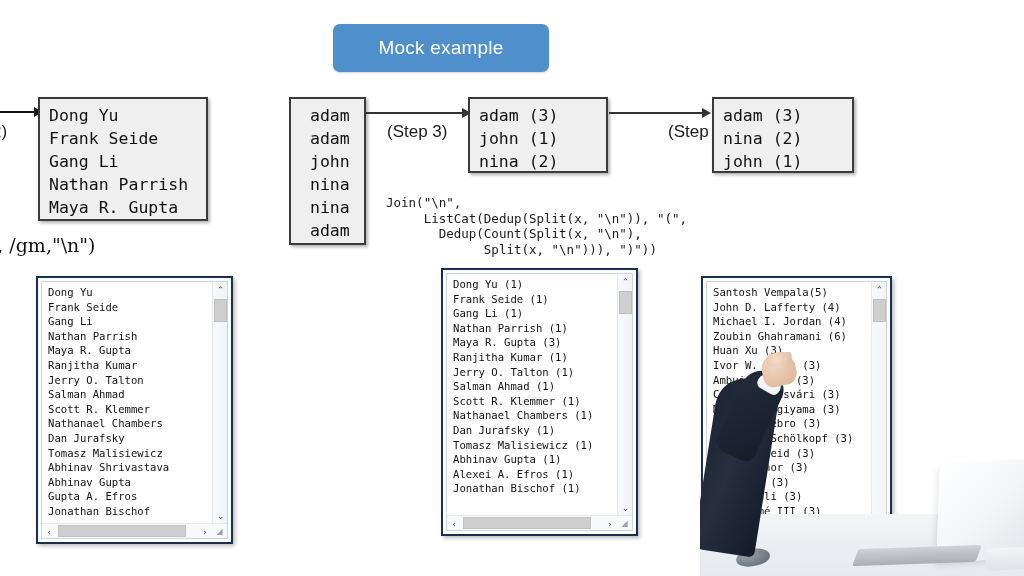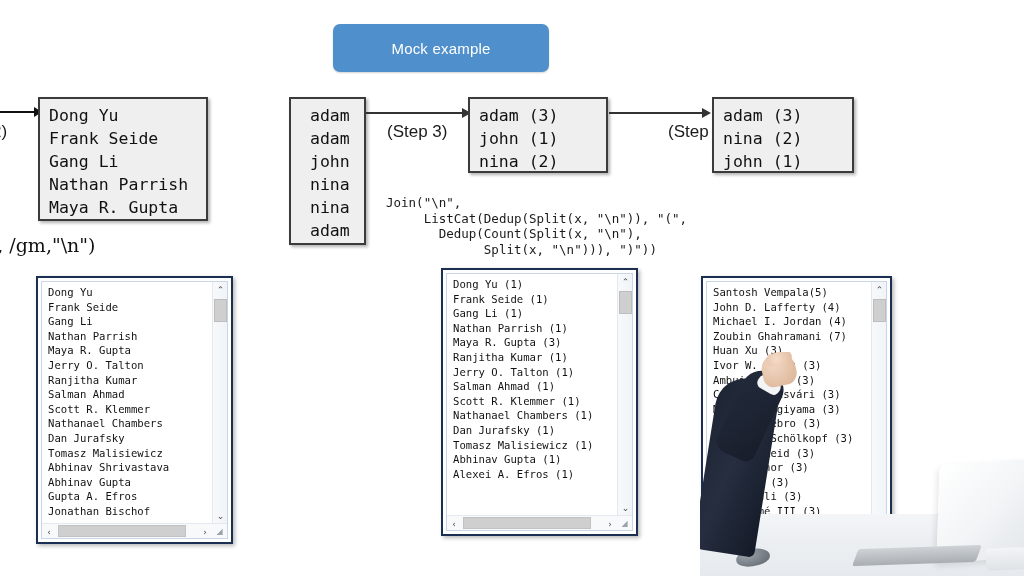--- a/index.html
+++ b/index.html
@@ -31,21 +31,21 @@
     height: 48px;
     background: #4f8fcb;
     border-radius: 7px;
     box-shadow: 0 1px 2px rgba(0,0,0,0.18);
     display: flex;
     align-items: center;
     justify-content: center;
   }
   #title-pill .title-text {
     color: #ffffff;
-    font-size: 15px;
+    font-size: 19px;
     letter-spacing: 0.2px;
     font-family: "Liberation Sans", sans-serif;
   }
 
   
   .code-box {
     position: absolute;
     background: #efefef;
     border: 2px solid #3b3b3b;
     box-shadow: 2px 2px 3px rgba(0,0,0,0.30);
@@ -384,22 +384,22 @@
 
   <div class="list-window" style="left:36px; top:276px; width:197px; height:268px;">
     <div class="list-inner">
       <div class="list-body">
         <div class="list-items">
           <div class="item">Dong Yu</div>
           <div class="item">Frank Seide</div>
           <div class="item">Gang Li</div>
           <div class="item">Nathan Parrish</div>
           <div class="item">Maya R. Gupta</div>
+          <div class="item">Ranjitha Kumar</div>
           <div class="item">Jerry O. Talton</div>
-          <div class="item">Ranjitha Kumar</div>
           <div class="item">Salman Ahmad</div>
           <div class="item">Scott R. Klemmer</div>
           <div class="item">Nathanael Chambers</div>
           <div class="item">Dan Jurafsky</div>
           <div class="item">Tomasz Malisiewicz</div>
           <div class="item">Abhinav Shrivastava</div>
           <div class="item">Abhinav Gupta</div>
           <div class="item">Gupta A. Efros</div>
           <div class="item">Jonathan Bischof</div>
         </div>
@@ -429,20 +429,21 @@
           <div class="item">Maya R. Gupta (3)</div>
           <div class="item">Ranjitha Kumar (1)</div>
           <div class="item">Jerry O. Talton (1)</div>
           <div class="item">Salman Ahmad (1)</div>
           <div class="item">Scott R. Klemmer (1)</div>
           <div class="item">Nathanael Chambers (1)</div>
           <div class="item">Dan Jurafsky (1)</div>
           <div class="item">Tomasz Malisiewicz (1)</div>
           <div class="item">Abhinav Gupta (1)</div>
           <div class="item">Alexei A. Efros (1)</div>
+          <div class="item">Jonathan Bischof (1)</div>
         </div>
         <div class="vscroll">
           <div class="btn up">⌃</div>
           <div class="thumb"></div>
           <div class="btn down">⌄</div>
         </div>
       </div>
       <div class="hscroll">
         <div class="btn left">‹</div>
         <div class="thumb" style="width:128px;"></div>
@@ -452,21 +453,21 @@
     </div>
   </div>
 
   <div class="list-window" style="left:701px; top:276px; width:191px; height:268px;">
     <div class="list-inner">
       <div class="list-body">
         <div class="list-items">
           <div class="item">Santosh Vempala(5)</div>
           <div class="item">John D. Lafferty (4)</div>
           <div class="item">Michael I. Jordan (4)</div>
-          <div class="item">Zoubin Ghahramani (7)</div>
+          <div class="item">Zoubin Ghahramani (6)</div>
           <div class="item">Huan Xu (3)</div>
           <div class="item">Ivor W. Tsang (3)</div>
           <div class="item">Ambuj Tewari (3)</div>
           <div class="item">Csaba Szepesvári (3)</div>
           <div class="item">Masashi Sugiyama (3)</div>
           <div class="item">Nathan Srebro (3)</div>
           <div class="item">Bernhard Schölkopf (3)</div>
           <div class="item">Mark D. Reid (3)</div>
           <div class="item">Shie Mannor (3)</div>
           <div class="item">Rong Jin (3)</div>

